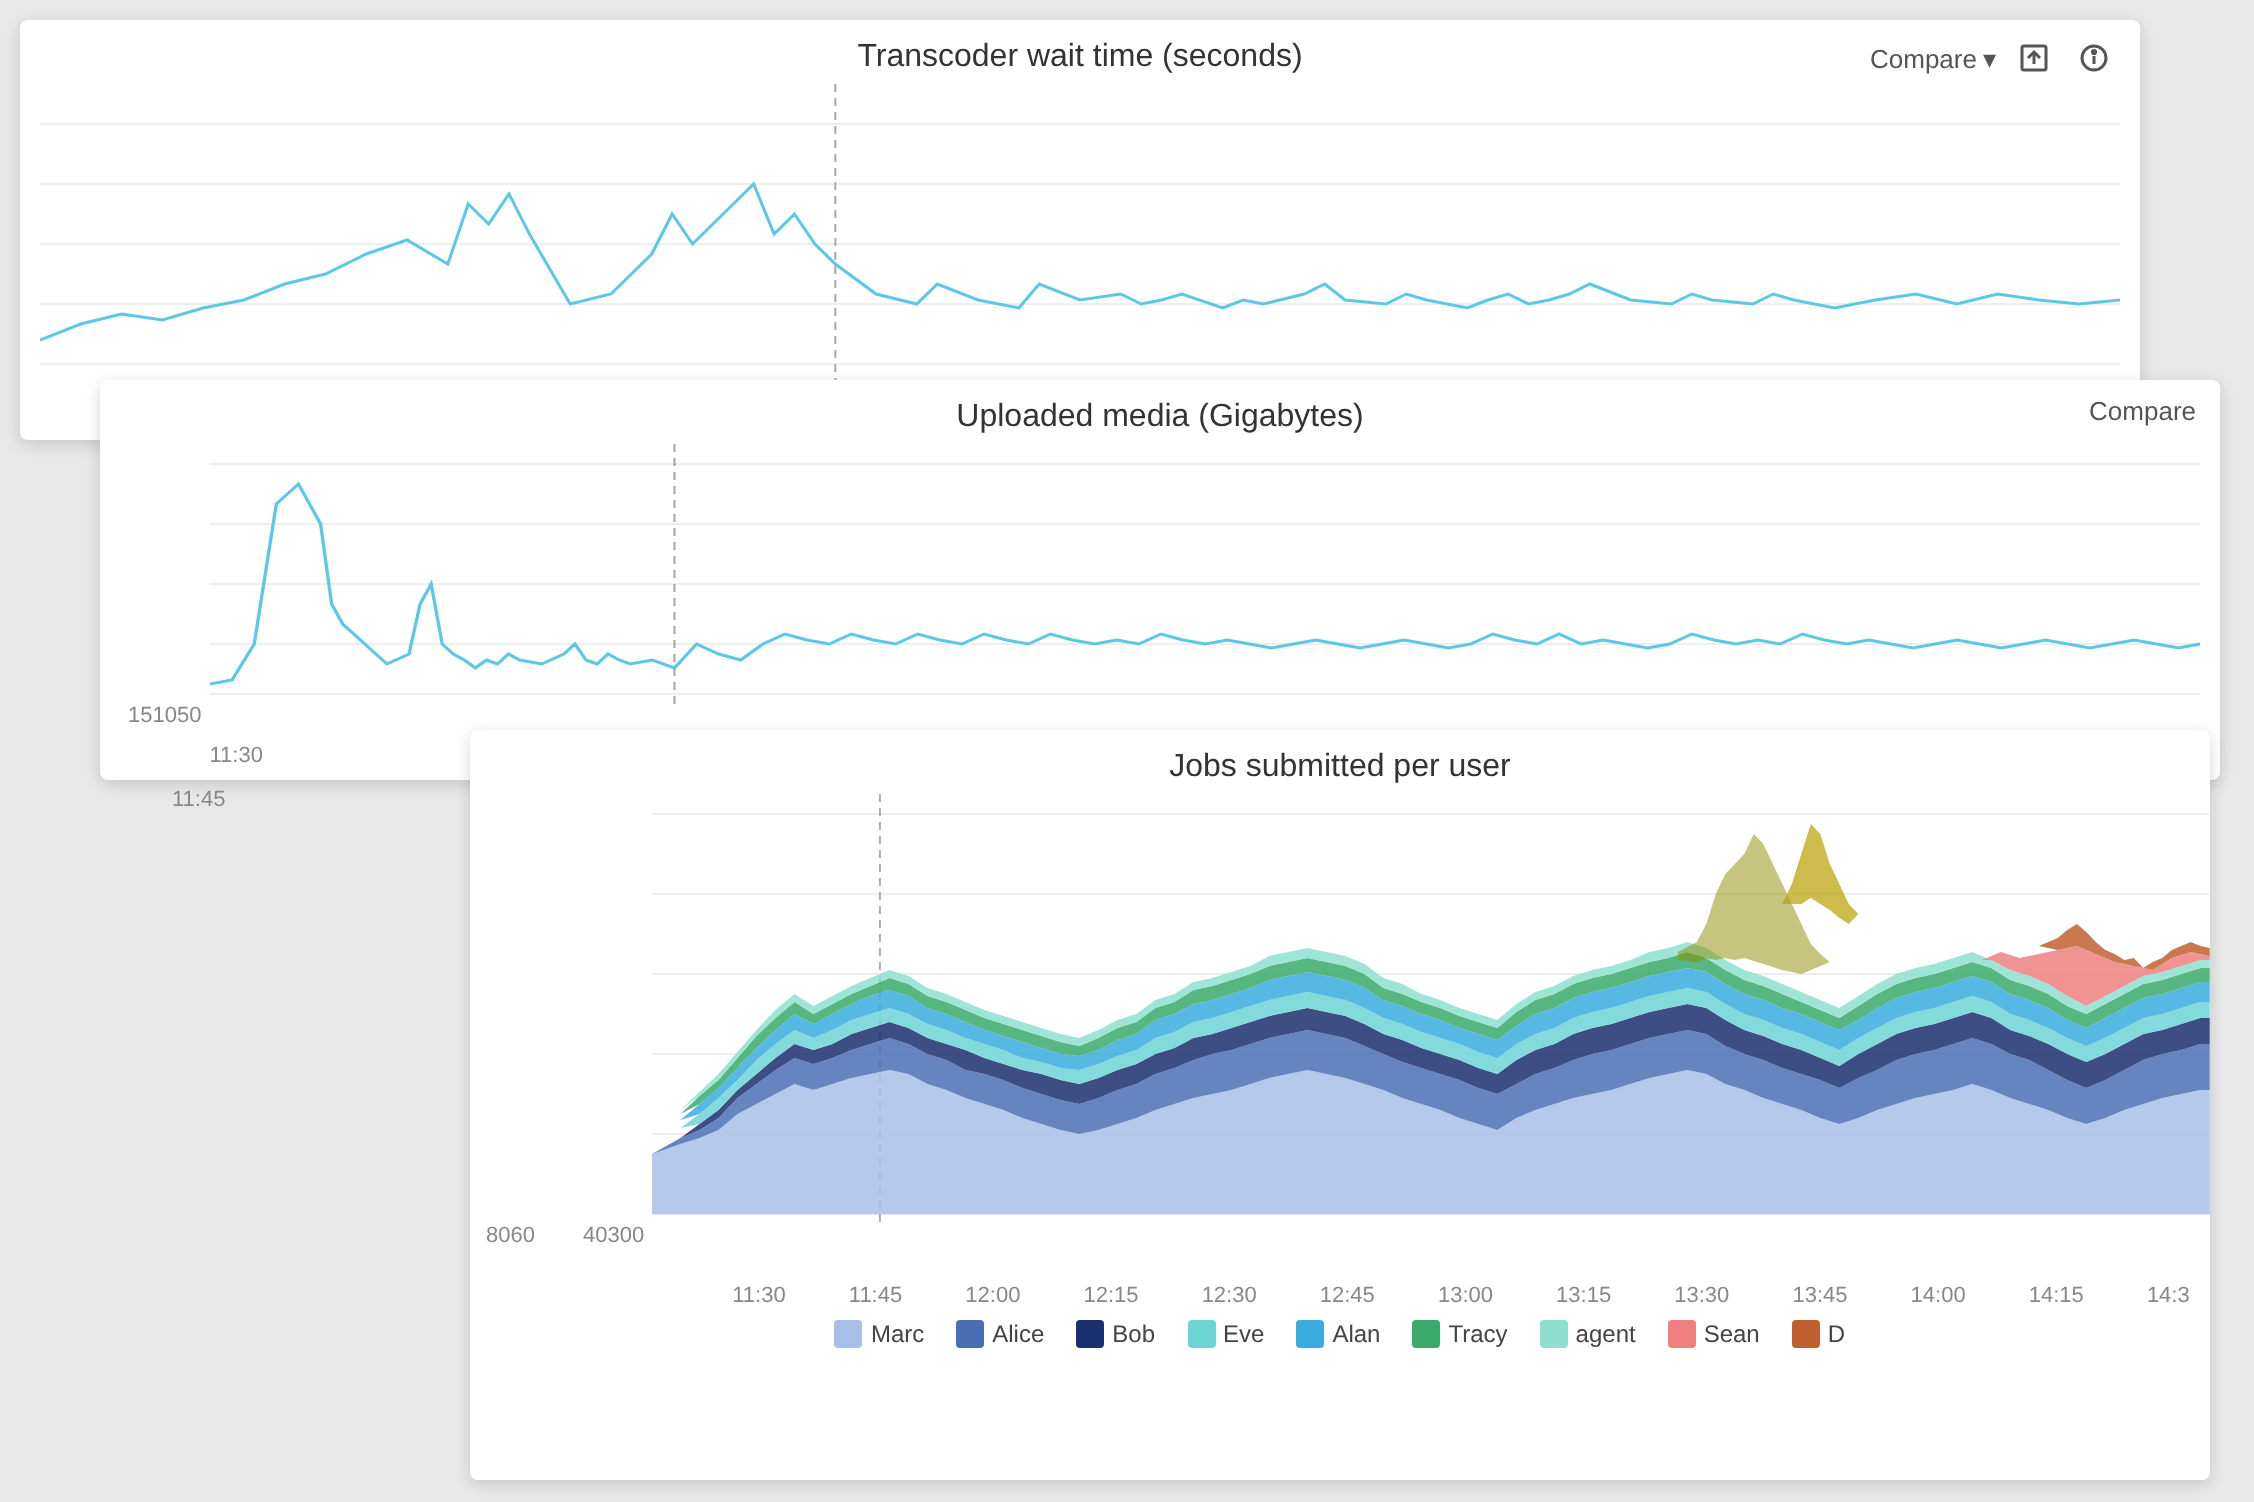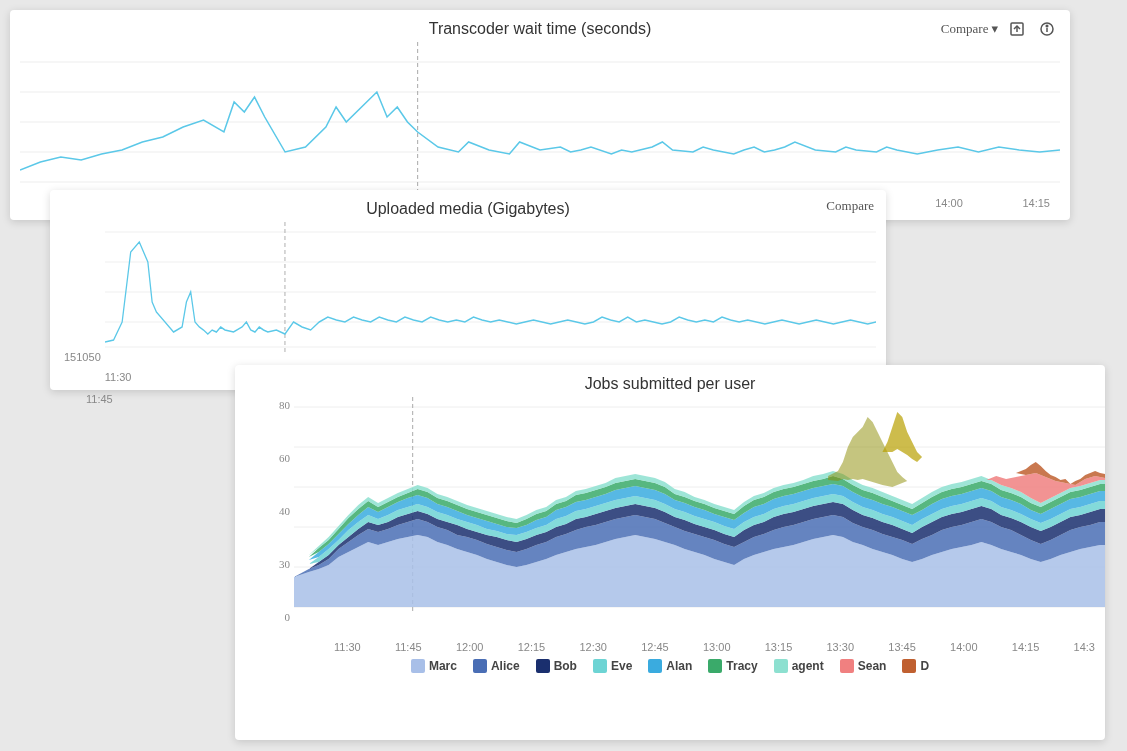--- a/index.html
+++ b/index.html
@@ -25,21 +25,21 @@
       left: 10px;
       width: 1060px;
       height: 210px;
       z-index: 1;
     }
 
     
     .card-2 {
       top: 190px;
       left: 50px;
-      width: 836px;
+      width: 1060px;
       height: 200px;
       z-index: 2;
     }
 
     
     .card-3 {
       top: 365px;
       left: 235px;
       width: 870px;
       height: 375px;
@@ -72,21 +72,20 @@
 
     .compare-btn {
       font-size: 13px;
       color: #555;
       cursor: pointer;
       display: flex;
       align-items: center;
       gap: 3px;
       border: none;
       background: none;
-      font-family: Liberation Serif, serif;
     }
 
     .icon-btn {
       width: 22px;
       height: 22px;
       display: flex;
       align-items: center;
       justify-content: center;
       cursor: pointer;
       color: #555;
@@ -107,21 +106,20 @@
     }
 
     
     .legend {
       display: flex;
       align-items: center;
       justify-content: center;
       gap: 16px;
       padding: 6px 4px 4px;
       flex-wrap: wrap;
-      font-weight: bold;
     }
 
     .legend-item {
       display: flex;
       align-items: center;
       gap: 4px;
       font-size: 12px;
       color: #444;
     }
 
@@ -244,21 +242,21 @@
 
   <div style="font-size:11px; color:#888; text-align:left; padding:2px 8px 4px 36px;">11:45</div>
 </div>
 
 <div class="card card-3">
   <div class="card-header">
     <span class="card-title">Jobs submitted per user</span>
   </div>
   <div style="display:flex; padding: 4px 0 0 0;">
 
-    <div style="display:flex; flex-direction:column; justify-content:space-between; padding: 2px 4px 30px 20px; min-width:36px; align-items:flex-end;font-family:Liberation Serif, serif;">
+    <div style="display:flex; flex-direction:row; justify-content:space-between; padding: 2px 4px 30px 8px; min-width:36px; align-items:flex-end;">
       <span style="font-size:11px;color:#888;">80</span>
       <span style="font-size:11px;color:#888;">60</span>
       <span style="font-size:11px;color:#888;margin-left:24px;">40</span>
       <span style="font-size:11px;color:#888;">30</span>
       <span style="font-size:11px;color:#888;">0</span>
     </div>
 
     <div style="flex:1; position:relative;">
       <svg width="100%" height="240" viewBox="0 0 820 240" preserveAspectRatio="none">
 

